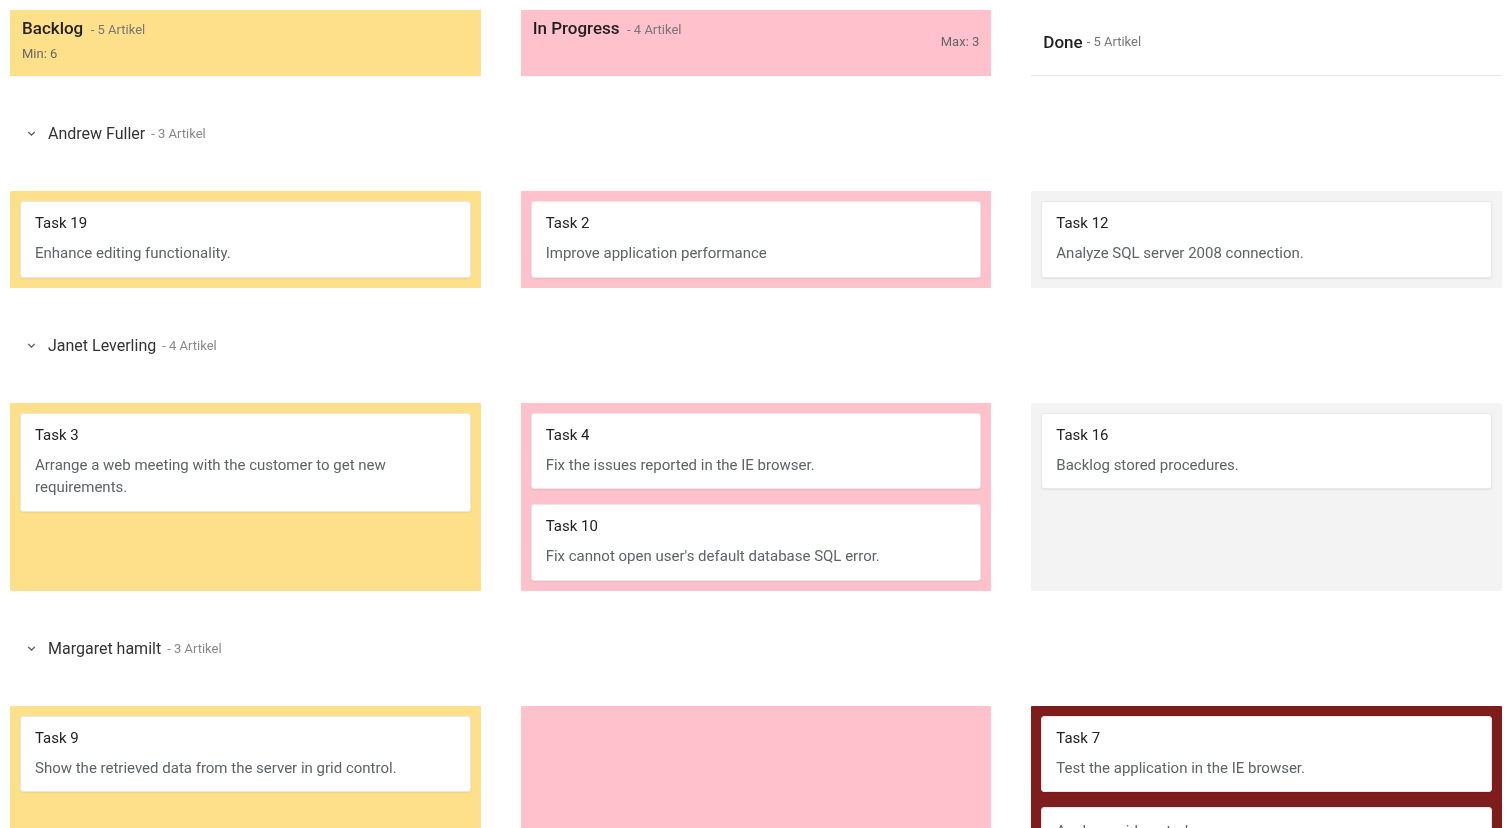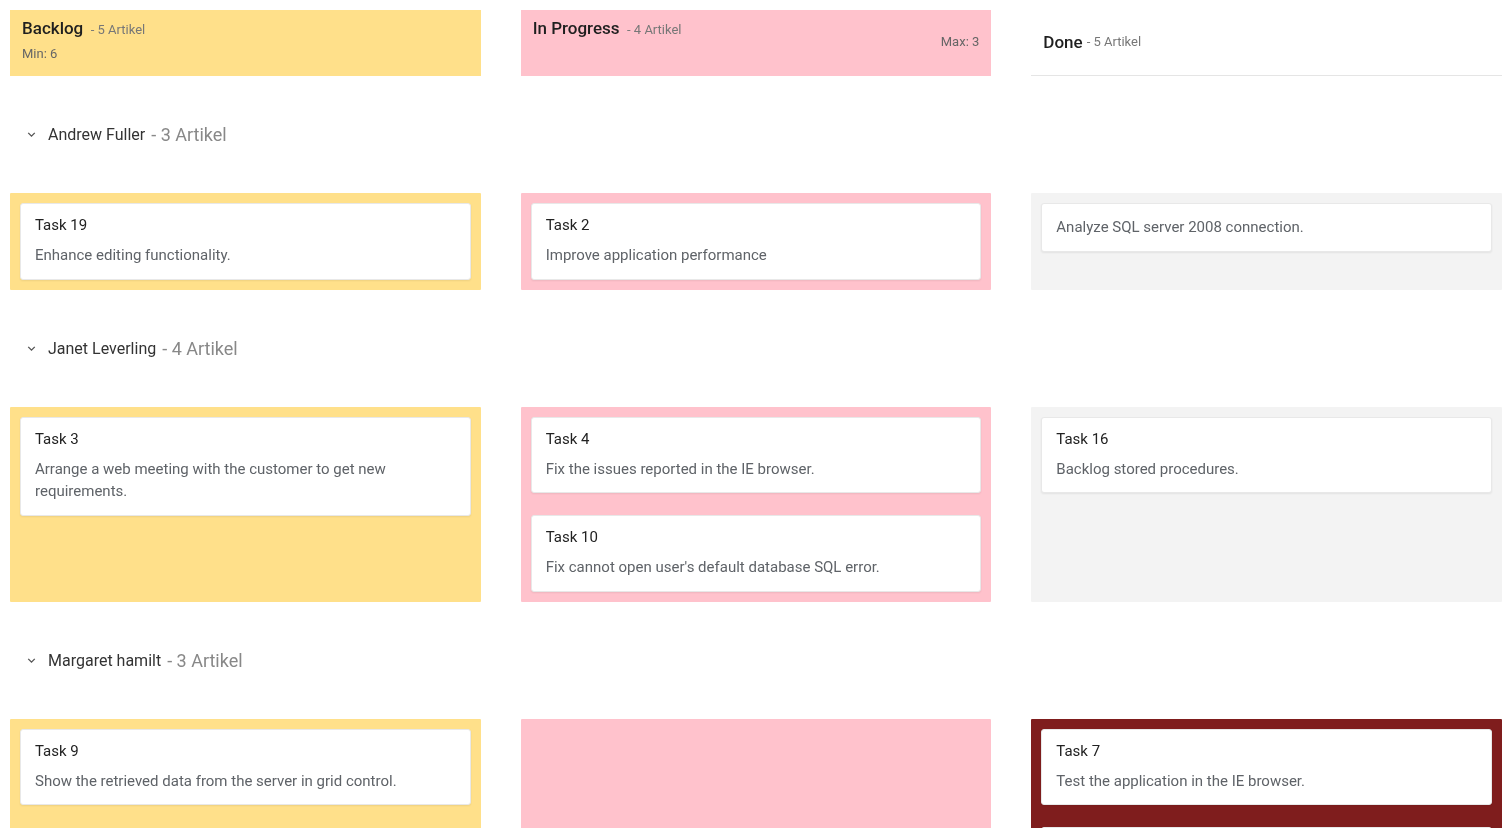--- a/index.html
+++ b/index.html
@@ -65,34 +65,34 @@
     justify-content: center;
     margin-right: 8px;
   }
   .chevron svg { width: 13px; height: 13px; }
   .swimlane-name {
     font-size: 16px;
     color: #333;
     font-weight: 400;
   }
   .swimlane-sub {
-    font-size: 18px;
+    font-size: 13px;
     color: #888;
     margin-left: 6px;
   }
   .cell {
     padding: 10px;
     border-radius: 1px;
   }
   .card {
     background: #fff;
     border: 1px solid #e8e8e8;
     border-radius: 3px;
     padding: 12px 14px;
-    margin-bottom: 22px;
+    margin-bottom: 15px;
     box-shadow: 0 1px 2px rgba(0,0,0,.07);
     cursor: pointer;
   }
   .card:last-child { margin-bottom: 0; }
   .card-title {
     font-size: 15px;
     color: #222;
     font-weight: 400;
     margin-bottom: 10px;
   }
@@ -142,20 +142,21 @@
     </div>
   </div>
   <div class="cell" style="background: rgb(255, 194, 204);">
     <div class="card">
       <div class="card-title">Task 2</div>
       <div class="card-desc">Improve application performance</div>
     </div>
   </div>
   <div class="cell" style="background: rgb(243, 243, 243);">
     <div class="card">
+      <div class="card-title">Task 12</div>
       <div class="card-desc">Analyze SQL server 2008 connection.</div>
     </div>
   </div>
 
   <div class="swimlane-header span-full">
     <span class="chevron">
       <svg viewBox="0 0 24 24" fill="none" stroke="#555" stroke-width="2.5">
           <polyline points="6 9 12 15 18 9"></polyline>
         </svg>
     </span>

